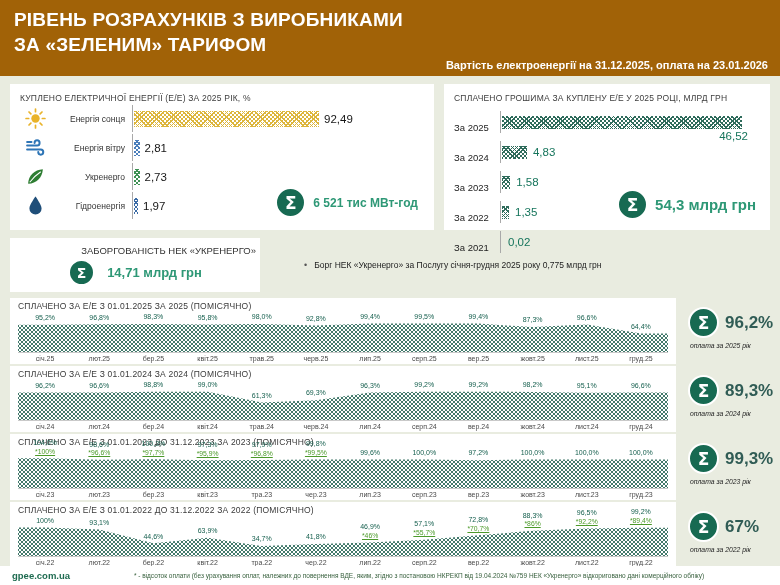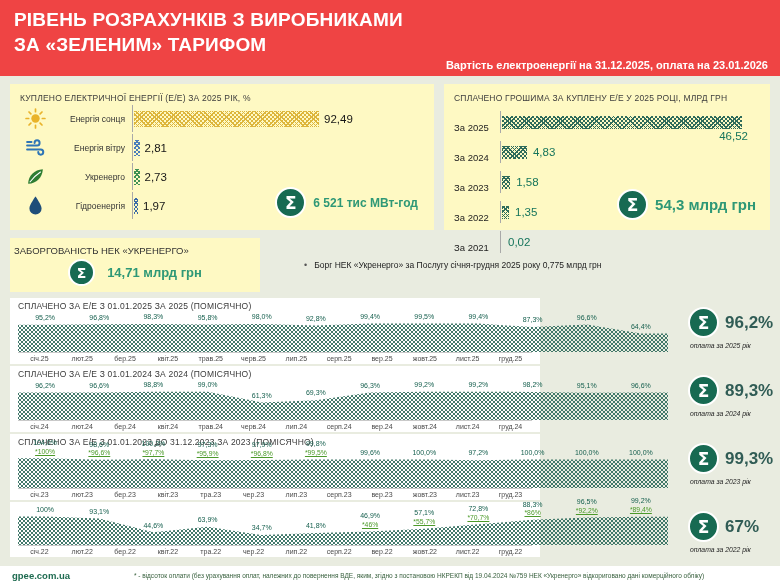--- a/index.html
+++ b/index.html
@@ -1,24 +1,24 @@
 <!DOCTYPE html>
 <html><head>
 <meta charset="utf-8">
 <style>
   *{box-sizing:border-box;margin:0;padding:0}
   html,body{width:780px;height:585px}
   body{font-family:"Liberation Sans",sans-serif;background:#E9ECE0;position:relative;overflow:hidden}
 
-  .header{background:#ef4444;height:76px;position:relative;padding:8px 14px}
+  .header{background:#a16207;height:76px;position:relative;padding:8px 14px}
   .header .title{color:#fff;font-size:19px;font-weight:bold;line-height:1.3;letter-spacing:.2px}
   .hsub{position:absolute;right:12px;bottom:5px;color:#fff;font-size:11px;font-weight:bold}
 
   .toprow{display:flex;gap:10px;margin:8px 10px 0}
-  .panel{background:#fef9c3}
+  .panel{background:#ffffff}
   .epanel{width:424px;height:146px;padding:9px 10px;position:relative}
   .mpanel{flex:1;height:146px;padding:9px 10px;position:relative}
   .ptitle{font-size:8.5px;color:#3d3d3d;letter-spacing:.2px}
 
   .erow{display:flex;align-items:center;height:27px;margin-top:2px}
   .eicon{width:30px;display:flex;justify-content:center;align-items:center}
   .elabel{width:82px;text-align:right;font-size:8.5px;color:#333;padding-right:7px}
   .ebararea{flex:1;display:flex;align-items:center;border-left:1.5px solid #a9a9a9;align-self:stretch;padding-left:1px}
   .ebar{height:16px;flex:none}
   .eval{font-size:11.5px;color:#151515;margin-left:5px}
@@ -32,30 +32,30 @@
   .mrow{display:flex;align-items:flex-end;height:22px;margin-top:8px}
   .mlabel{width:46px;font-size:9.5px;color:#222}
   .mbararea{flex:1;align-self:stretch;border-left:1.5px solid #a9a9a9;display:flex;align-items:center;position:relative;padding-left:1px}
   .mbar{height:13px;flex:none}
   .mval{font-size:11.5px;color:#15745B;margin-left:6px;white-space:nowrap}
   .mval.out{position:absolute;right:12px;top:19px;margin:0}
   .mtotal{position:absolute;right:14px;bottom:10px;display:flex;align-items:center;gap:7px}
   .mtext{font-size:15px;font-weight:bold;color:#2E9876}
 
   .debtrow{display:flex;align-items:center;margin:8px 10px 0;height:54px}
-  .dpanel{width:250px;height:54px;padding:7px 4px 4px;text-align:left}
+  .dpanel{width:250px;height:54px;padding:7px 4px 4px;text-align:right}
   .dtitle{font-size:9.5px;color:#333}
   .damount{display:flex;align-items:center;justify-content:center;gap:12px;margin-top:3px}
   .dval{font-size:13px;font-weight:bold;color:#2E9876}
   .dnote{margin-left:44px;font-size:8.5px;color:#222;display:flex;gap:7px;align-items:center}
   .bullet{color:#555;font-size:9px}
 
   .charts{margin:6px 10px 0}
   .csec{position:relative;height:65px;margin-bottom:3px}
-  .cpanel{width:530px;background:#fff;padding:2px 8px 0}
+  .cpanel{width:666px;background:#fff;padding:2px 8px 0}
   .ctitle{font-size:8.5px;color:#3a3a3a;letter-spacing:.2px;padding-top:1px}
   .cinner{position:relative;height:41px}
   .area{position:absolute;bottom:0;left:0;display:block}
   .clab{position:absolute;transform:translateX(-50%);font-size:7px;color:#17604F;white-space:nowrap;text-align:center;line-height:1.25}
   .csub{display:block;color:#4C9A2A;text-decoration:underline;font-size:6.8px}
   .months{display:flex;border-top:1px solid #c9c9c9;height:12px;align-items:center}
   .mcell{flex:1;text-align:center;font-size:7px;color:#4a4a4a;white-space:nowrap}
   .csum{position:absolute;left:678px;top:9px;width:100px}
   .csumrow{display:flex;align-items:center;gap:6px}
   .cpct{font-size:17px;font-weight:bold;color:#305C55}
@@ -339,20 +339,21 @@
       <div class="csum">
         <div class="csumrow">
           <span class="sigma s30">Σ</span>
           <span class="cpct">99,3%</span>
         </div>
         <div class="ccap">оплата за 2023 рік</div>
       </div>
     </div>
     <div class="csec">
       <div class="cpanel">
+        <div class="ctitle">СПЛАЧЕНО ЗА Е/Е З 01.01.2022 ДО 31.12.2022 ЗА 2022 (ПОМІСЯЧНО)</div>
         <div class="cinner">
           <svg class="area" width="650" height="30">
             <defs>
               <pattern id="hpat3" width="4" height="4" patternUnits="userSpaceOnUse">
                 <path d="M0 4L4 0M0 0L4 4" stroke="#2E6B5B" stroke-width="0.9"></path>
               </pattern>
             </defs>
             <polygon points="0,1.4 27.1,1.4 81.3,3.4 135.4,17.3 189.6,11.7 243.8,20.1 297.9,18.1 352.1,16.6 406.3,13.7 460.4,9.2 514.6,4.8 568.8,2.4 622.9,1.7 650,1.7 650,30 0,30" fill="url(#hpat3)"></polygon>
           </svg>
           <div class="clab" style="left:27.1px;bottom:30.6px">100%</div>

